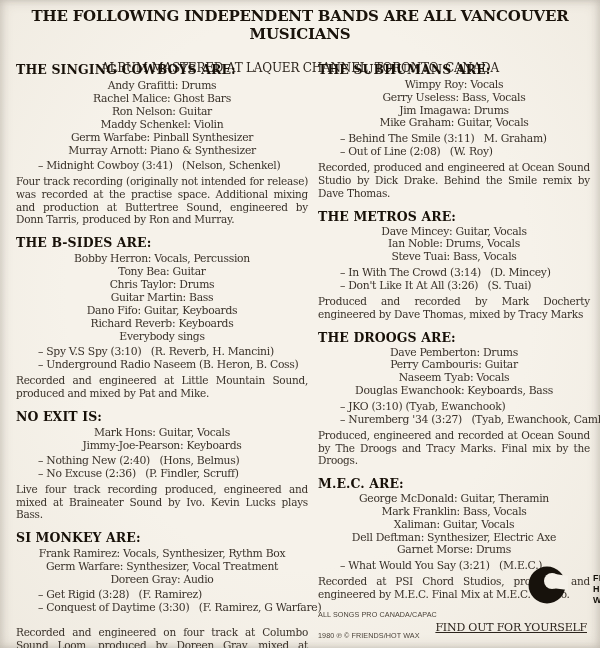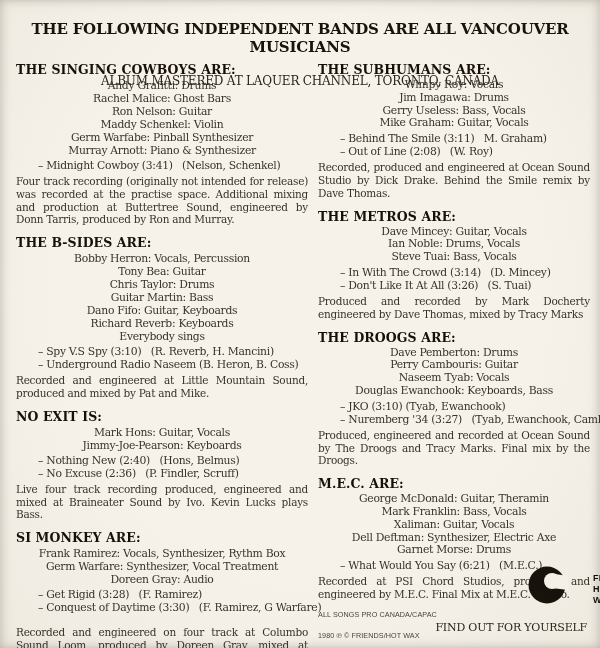--- a/index.html
+++ b/index.html
@@ -4,40 +4,40 @@
 <style>
   html,body{margin:0;padding:0;background:#e8e4dc;}
   .page{
     position:relative;width:600px;height:648px;overflow:hidden;
     background:#f4f0e8;
     background-image:radial-gradient(ellipse at 50% 45%, #f6f2ea 55%, #efeae0 100%);
     box-shadow:inset 0 0 14px rgba(90,80,65,0.18), inset 3px 0 6px rgba(90,80,65,0.10), inset -3px 0 6px rgba(90,80,65,0.10);
     font-family:"DejaVu Serif","Liberation Serif",serif;
     color:#3a322a;
   }
-  .hdr{position:absolute;top:20px;left:0;width:600px;text-align:center;}
+  .hdr{position:absolute;top:7px;left:0;width:600px;text-align:center;}
   .hdr-line1{font-size:15px;font-weight:700;color:#1a130b;letter-spacing:-0.2px;}
   .hdr-line2{font-size:12px;font-weight:400;color:#2c241c;margin-top:18px;letter-spacing:-0.2px;}
   .col{position:absolute;top:62px;}
   .col-left{left:16px;width:292px;}
   .col-right{left:318px;width:272px;}
   .section{margin-bottom:9px;}
   .section-heading{margin:0 0 2px 0;font-size:12.5px;font-weight:700;color:#171008;letter-spacing:0.1px;}
   .member{font-size:10.8px;line-height:13px;letter-spacing:-0.3px;white-space:nowrap;text-align:center;}
   .col-right .member{line-height:12.8px;}
   .tracks{margin:2px 0 2px 0;}
   .track{font-size:10.8px;line-height:13px;letter-spacing:-0.3px;padding-left:22px;white-space:pre;}
   .notes{margin:3px 0 0 0;font-size:10.5px;line-height:12.8px;letter-spacing:-0.25px;text-align:justify;}
   .notes.gap{margin-top:12px;line-height:12.5px;}
   .rights{margin-top:5px;font-size:7.2px;letter-spacing:0.1px;color:#4a4238;font-family:"Liberation Sans",sans-serif;}
   .copyright{margin-top:12px;font-size:7.2px;letter-spacing:0.1px;color:#4a4238;font-family:"Liberation Sans",sans-serif;}
   .logo{position:absolute;left:528px;top:564px;width:70px;height:44px;}
   .logo svg{position:absolute;left:0;top:0;}
   .logo-text{position:absolute;left:18px;top:9px;font-family:"Liberation Sans",sans-serif;font-weight:700;font-size:9px;line-height:11px;color:#141009;letter-spacing:0.2px;margin-left:47px;}
-  .tagline{position:absolute;right:13px;top:621px;font-size:11px;letter-spacing:-0.2px;color:#2c241c;}
+  .tagline{position:absolute;right:13px;top:621px;font-size:11px;letter-spacing:-0.2px;color:#2c241c;text-decoration:underline;}
 </style>
 </head>
 <body>
 
 <div class="page">
 
   <div class="hdr">
     <div class="hdr-line1">THE FOLLOWING INDEPENDENT BANDS ARE ALL VANCOUVER MUSICIANS</div>
     <div class="hdr-line2">ALBUM MASTERED AT LAQUER CHANNEL, TORONTO, CANADA</div>
   </div>
@@ -101,22 +101,22 @@
     <p class="notes gap">Recorded and engineered on four track at Columbo Sound Loom, produced by Doreen Gray, mixed at Fearless Airwaves.</p>
   </section>
     </div>
 
   <div class="col col-right">
     <div>
         <section class="section">
     <h3 class="section-heading">THE SUBHUMANS ARE:</h3>
     <div class="members">
             <div class="member">Wimpy Roy: Vocals</div>
+            <div class="member">Gerry Useless: Bass, Vocals</div>
             <div class="member">Jim Imagawa: Drums</div>
-            <div class="member">Gerry Useless: Bass, Vocals</div>
             <div class="member">Mike Graham: Guitar, Vocals</div>
           </div>
     <div class="tracks">
             <div class="track">– Behind The Smile (3:11)   M. Graham)</div>
             <div class="track">– Out of Line (2:08)   (W. Roy)</div>
           </div>
     <p class="notes">Recorded, produced and engineered at Ocean Sound Studio by Dick Drake. Behind the Smile remix by Dave Thomas.</p>
   </section>
         <section class="section">
     <h3 class="section-heading">THE METROS ARE:</h3>
@@ -148,21 +148,21 @@
         <section class="section">
     <h3 class="section-heading">M.E.C. ARE:</h3>
     <div class="members">
             <div class="member">George McDonald: Guitar, Theramin</div>
             <div class="member">Mark Franklin: Bass, Vocals</div>
             <div class="member">Xaliman: Guitar, Vocals</div>
             <div class="member">Dell Deftman: Synthesizer, Electric Axe</div>
             <div class="member">Garnet Morse: Drums</div>
           </div>
     <div class="tracks">
-            <div class="track">– What Would You Say (6:21)   (M.E.C.)</div>
+            <div class="track">– What Would You Say (3:21)   (M.E.C.)</div>
           </div>
     <p class="notes">Recorded at PSI Chord Studios, produced and engineered by M.E.C. Final Mix at M.E.C. Studio.</p>
   </section>
       </div>
     <div class="rights">ALL SONGS PRO CANADA/CAPAC</div>
     <div class="copyright">1980 ℗ © FRIENDS/HOT WAX</div>
   </div>
 
   <div class="logo">
     <span>

